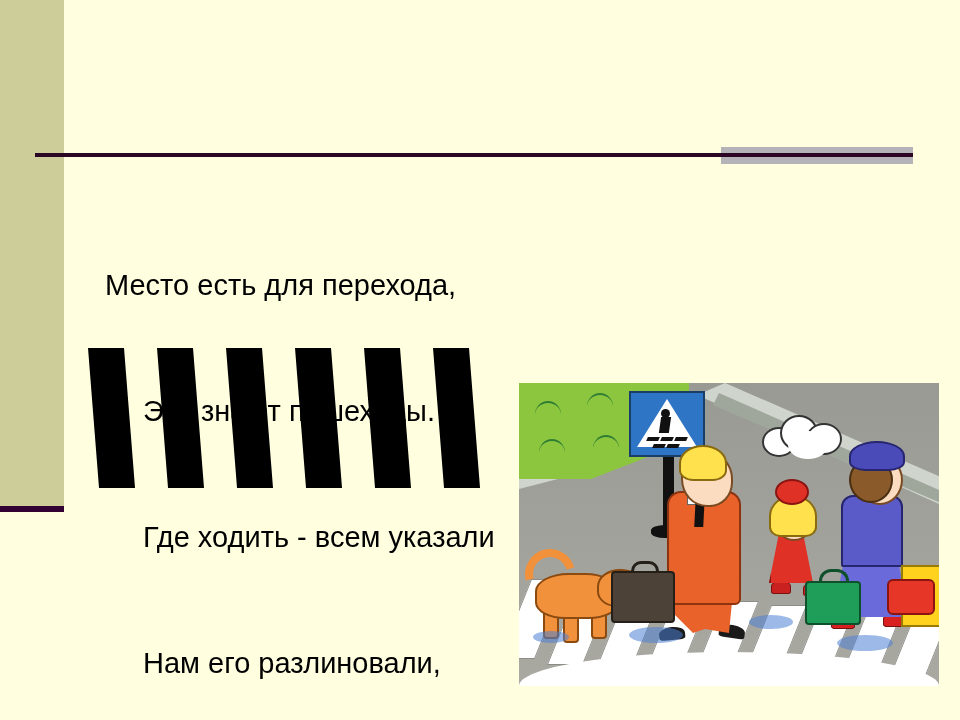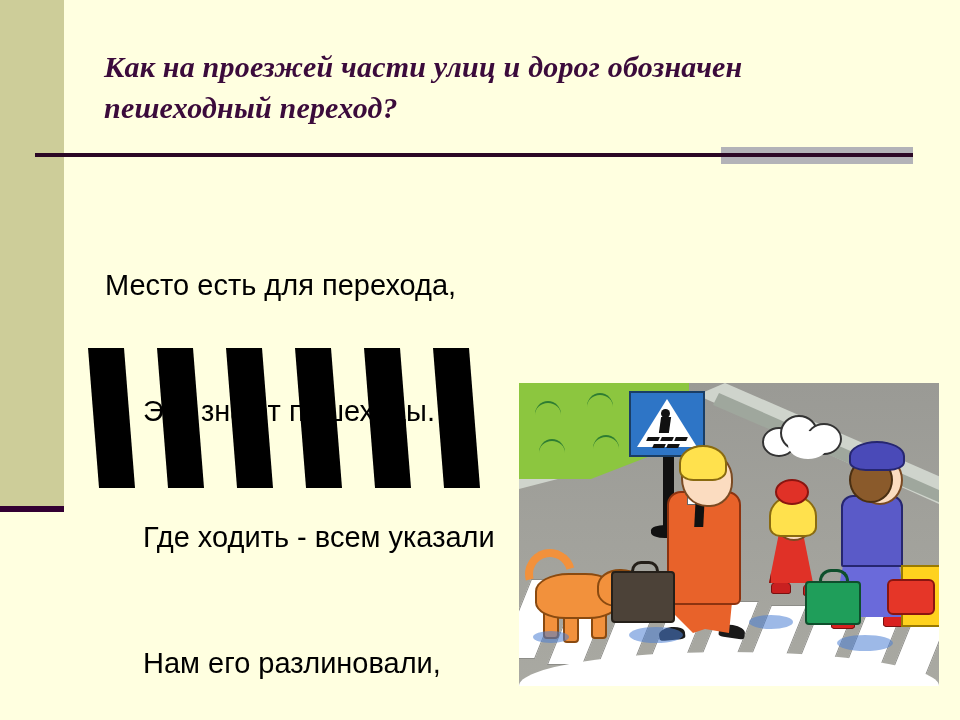--- a/index.html
+++ b/index.html
@@ -349,21 +349,20 @@
   }
 </style>
 </head>
 <body>
 
 <div id="slide">
 
   <div id="left-band"></div>
   <div id="left-band-underline"></div>
 
-  <div id="title">Как на проезжей части улиц и дорог обозначен пешеходный переход?</div>
 
   <div id="divider-gray"></div>
   <div id="divider-line"></div>
 
   <div id="verse">
     <span class="vline">Место есть для перехода,</span>
     <span class="vline indent">Это знают пешеходы.</span>
     <span class="vline indent">Где ходить - всем указали</span>
     <span class="vline indent">Нам его разлиновали,</span>
   </div>

